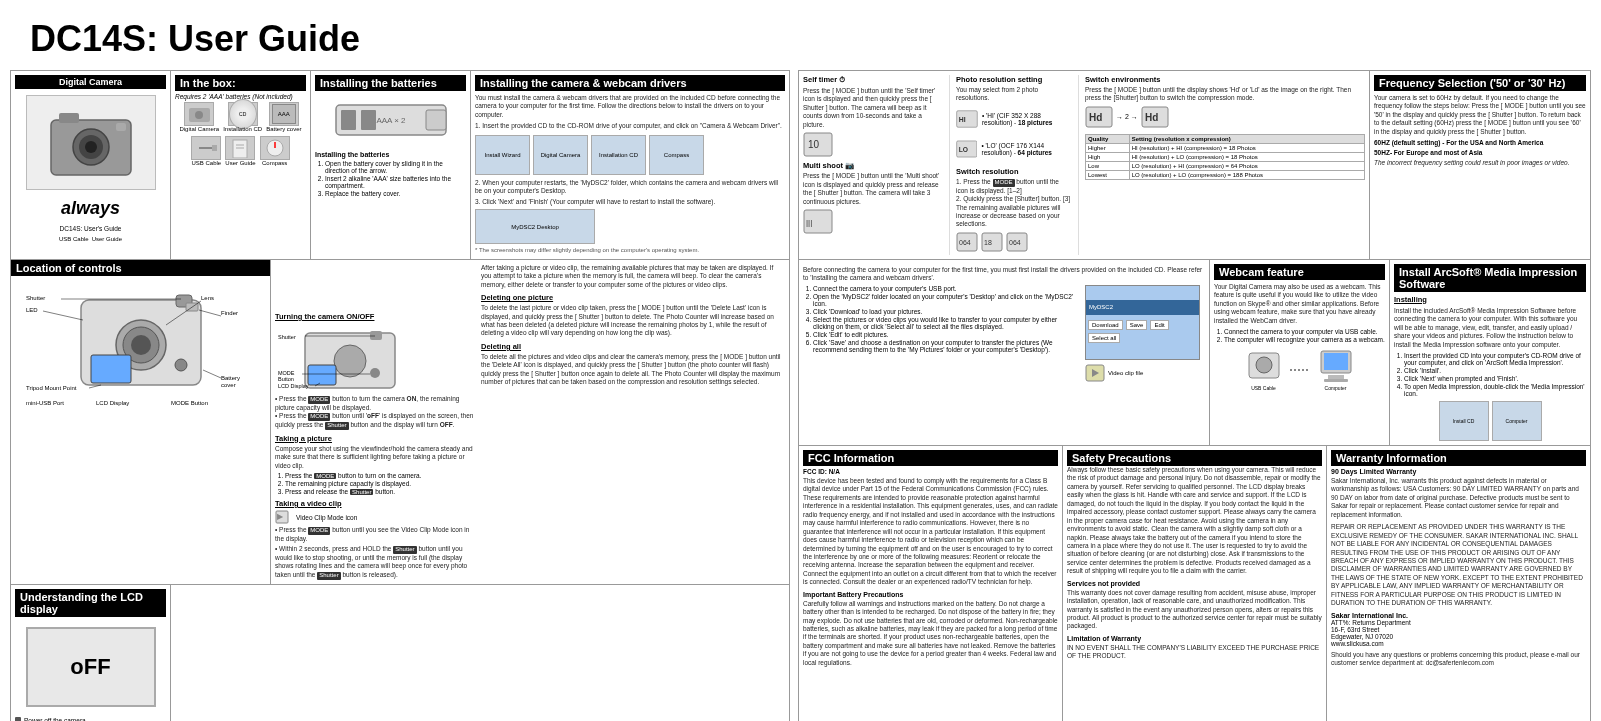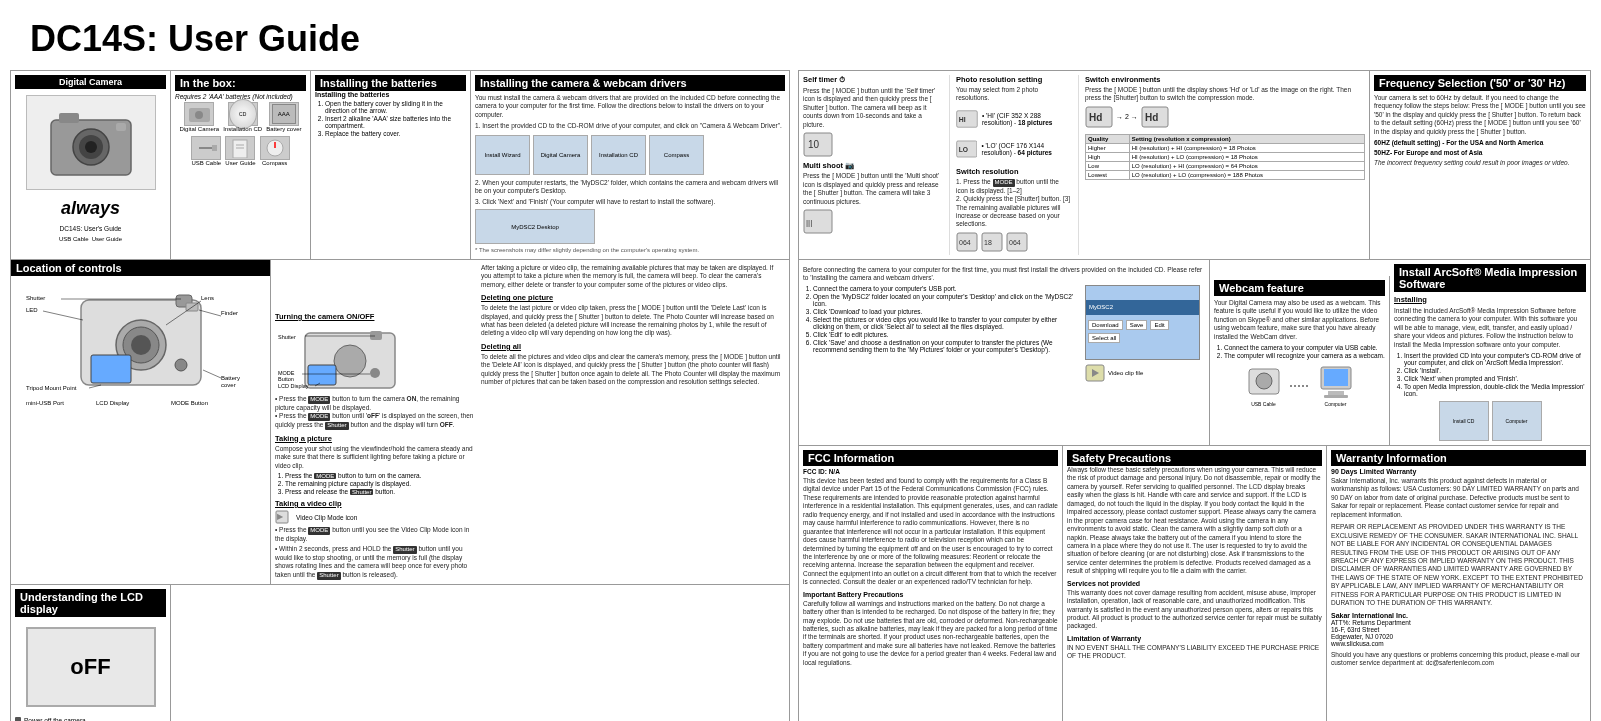--- a/index.html
+++ b/index.html
@@ -363,20 +363,29 @@
                   <line x1="11" y1="4" x2="11" y2="10" stroke="#f00" stroke-width="1.5"></line>
                 </svg>
             </div>
             <div style="font-size:6px;">Compass</div>
           </div>
         </div>
       </div>
 
       <div class="installing-batteries">
         <div class="section-header">Installing the batteries</div>
+        <div style="text-align:center;margin:4px 0;">
+          <svg width="120" height="50" viewBox="0 0 120 50">
+            <rect x="5" y="10" width="110" height="30" rx="4" fill="#ddd" stroke="#888" stroke-width="1.5"></rect>
+            <rect x="95" y="15" width="20" height="20" rx="2" fill="#ccc" stroke="#888"></rect>
+            <rect x="10" y="15" width="15" height="20" rx="1" fill="#888"></rect>
+            <rect x="30" y="15" width="15" height="20" rx="1" fill="#888"></rect>
+            <text x="60" y="28" font-size="8" text-anchor="middle" fill="#666">AAA × 2</text>
+          </svg>
+        </div>
         <div style="font-size:7px;font-weight:bold;margin-bottom:2px;">Installing the batteries</div>
         <ol class="numbered-list">
           <li>Open the battery cover by sliding it in the direction of the arrow.</li>
           <li>Insert 2 alkaline 'AAA' size batteries into the compartment.</li>
           <li>Replace the battery cover.</li>
         </ol>
       </div>
 
       <div class="installing-camera">
         <div class="section-header">Installing the camera &amp; webcam drivers</div>
@@ -716,21 +725,21 @@
               <svg width="20" height="18" viewBox="0 0 20 18">
                 <rect x="1" y="1" width="18" height="16" rx="2" fill="#dda" stroke="#888"></rect>
                 <polygon points="7,5 14,9 7,13" fill="#888"></polygon>
               </svg>
               <span style="font-size:6px;">Video clip file</span>
             </div>
           </div>
         </div>
       </div>
 
-      <div style="width:180px;border-right:1px solid #999;padding:4px;margin-top:16px;">
+      <div style="width:180px;border-right:1px solid #999;padding:4px;">
         <div class="section-header">Webcam feature</div>
         <div class="tiny-text" style="margin:3px 0;">Your Digital Camera may also be used as a webcam. This feature is quite useful if you would like to utilize the video function on Skype® and other similar applications. Before using webcam feature, make sure that you have already installed the WebCam driver.</div>
         <ol class="numbered-list">
           <li>Connect the camera to your computer via USB cable.</li>
           <li>The computer will recognize your camera as a webcam.</li>
         </ol>
 
         <div style="display:flex;gap:6px;align-items:center;margin-top:5px;justify-content:center;">
           <div style="text-align:center;">
             <svg width="40" height="35" viewBox="0 0 40 35">

